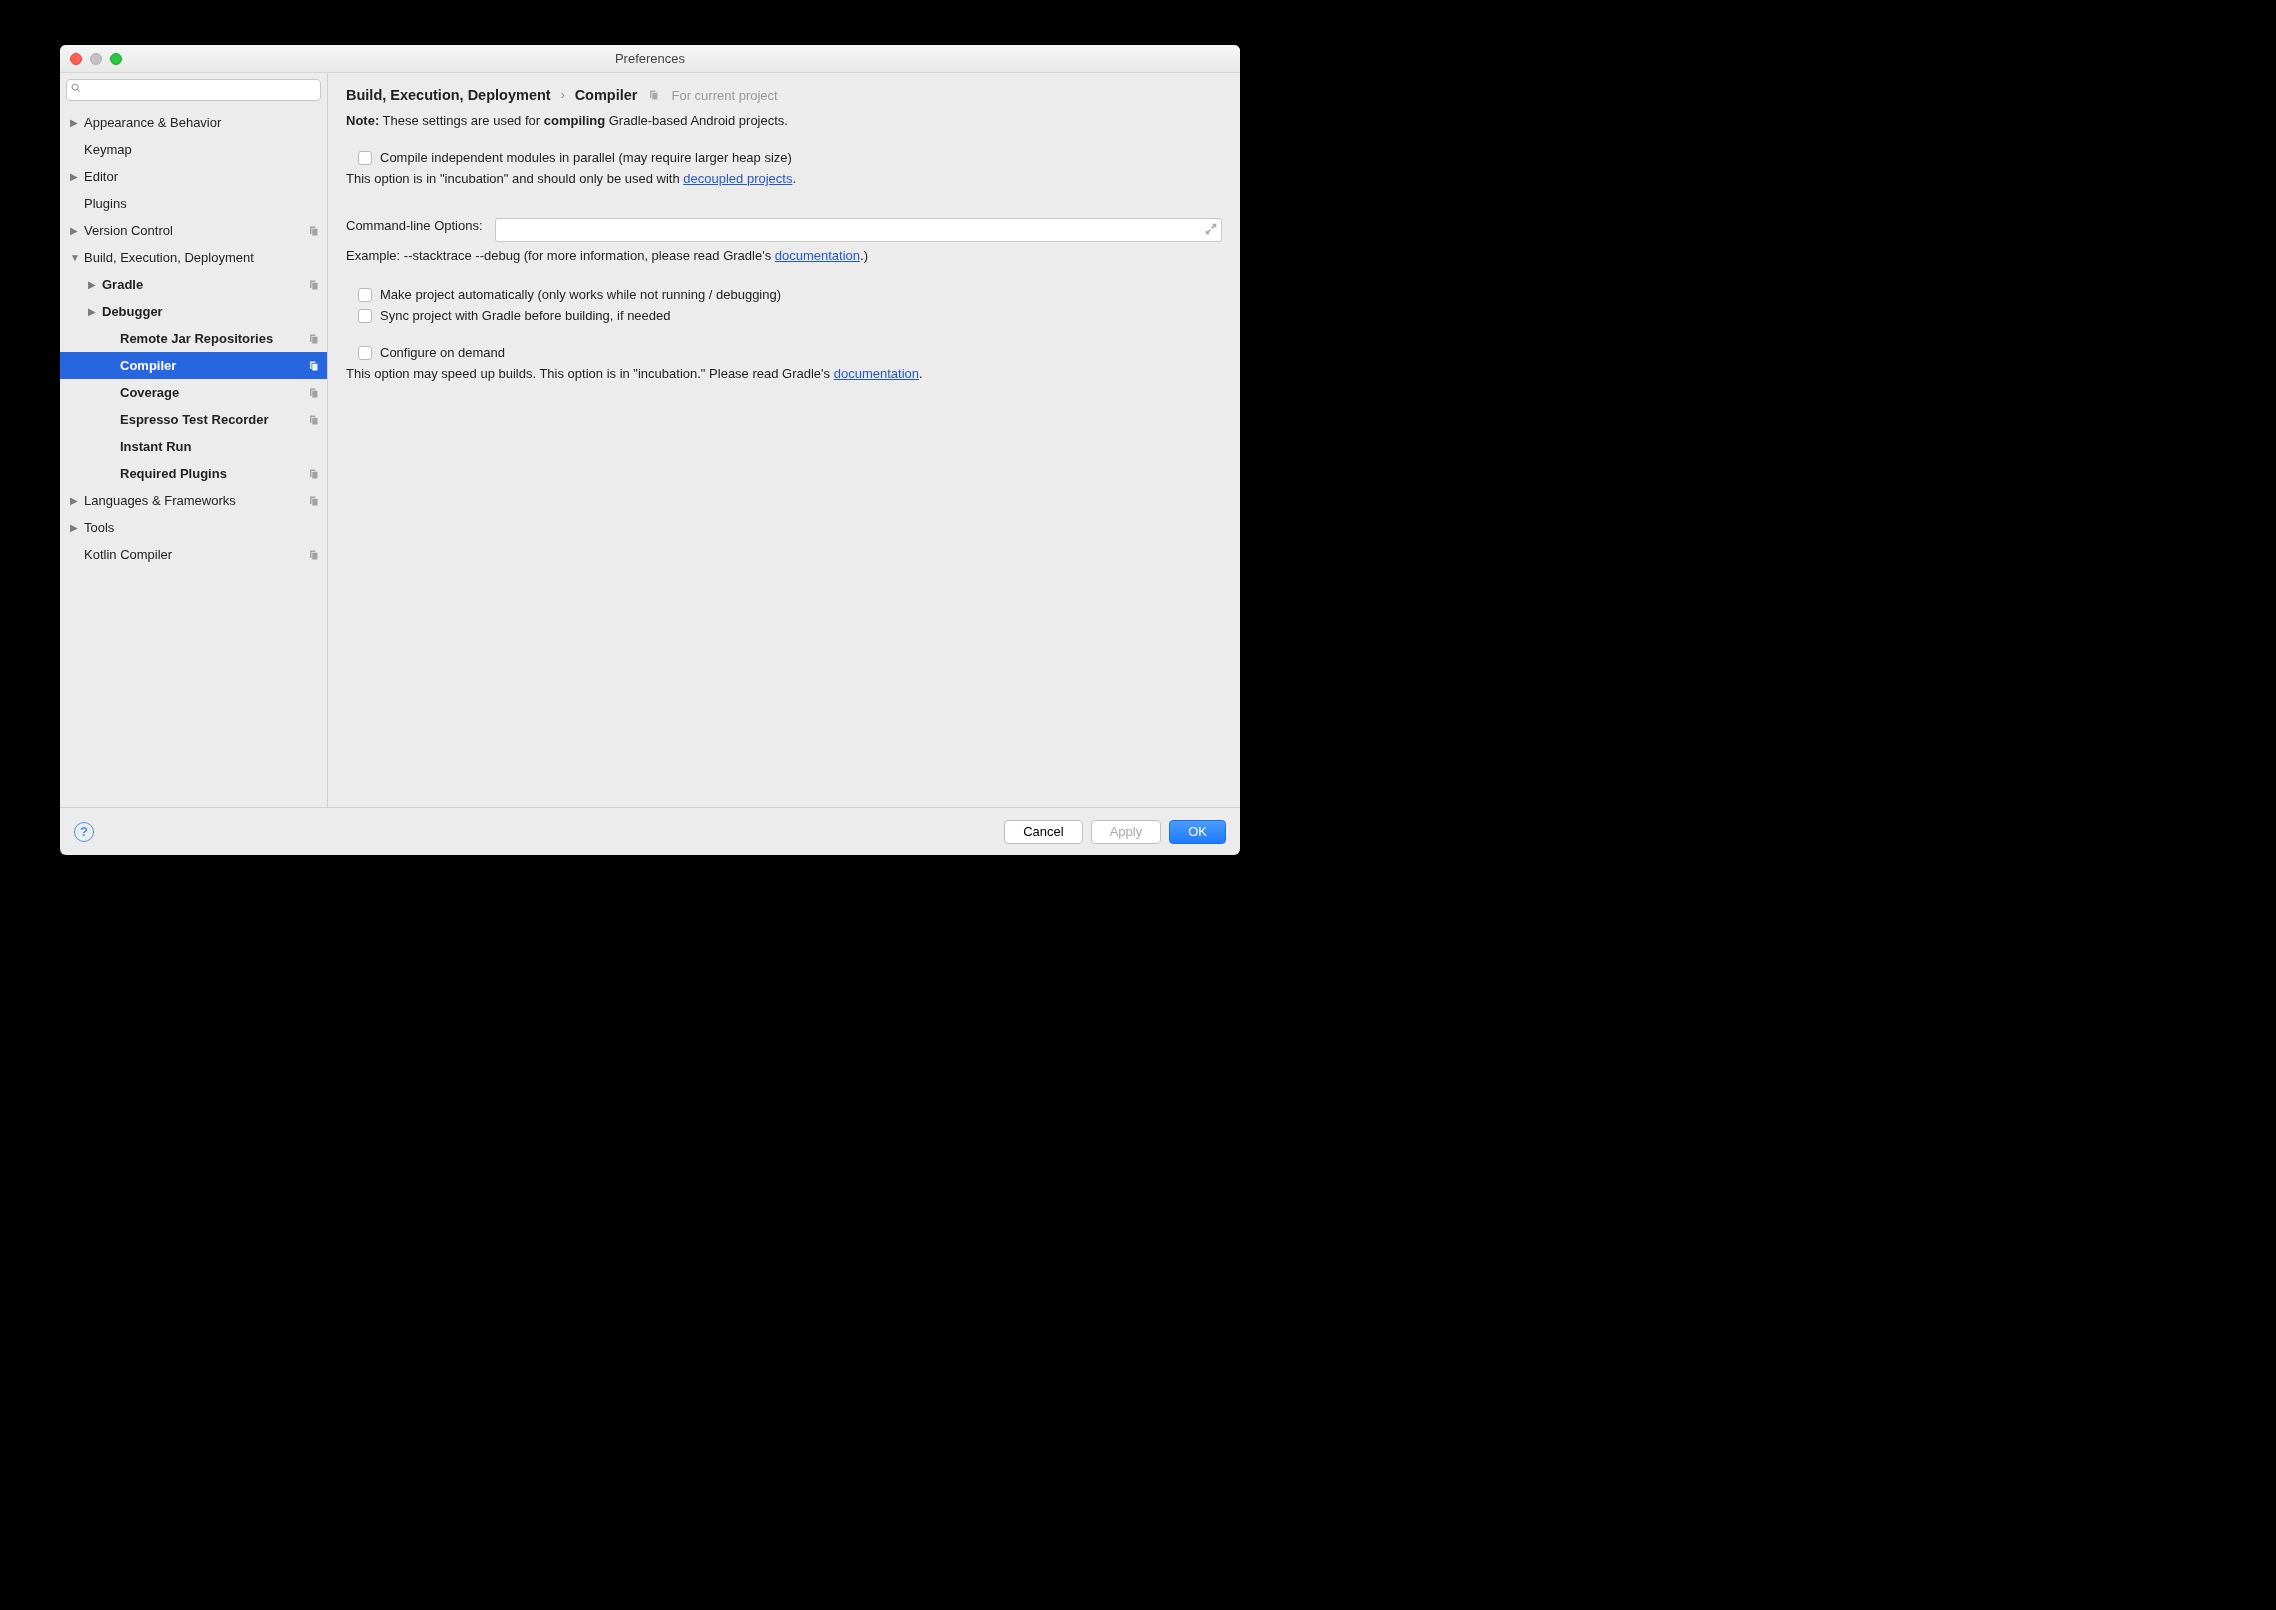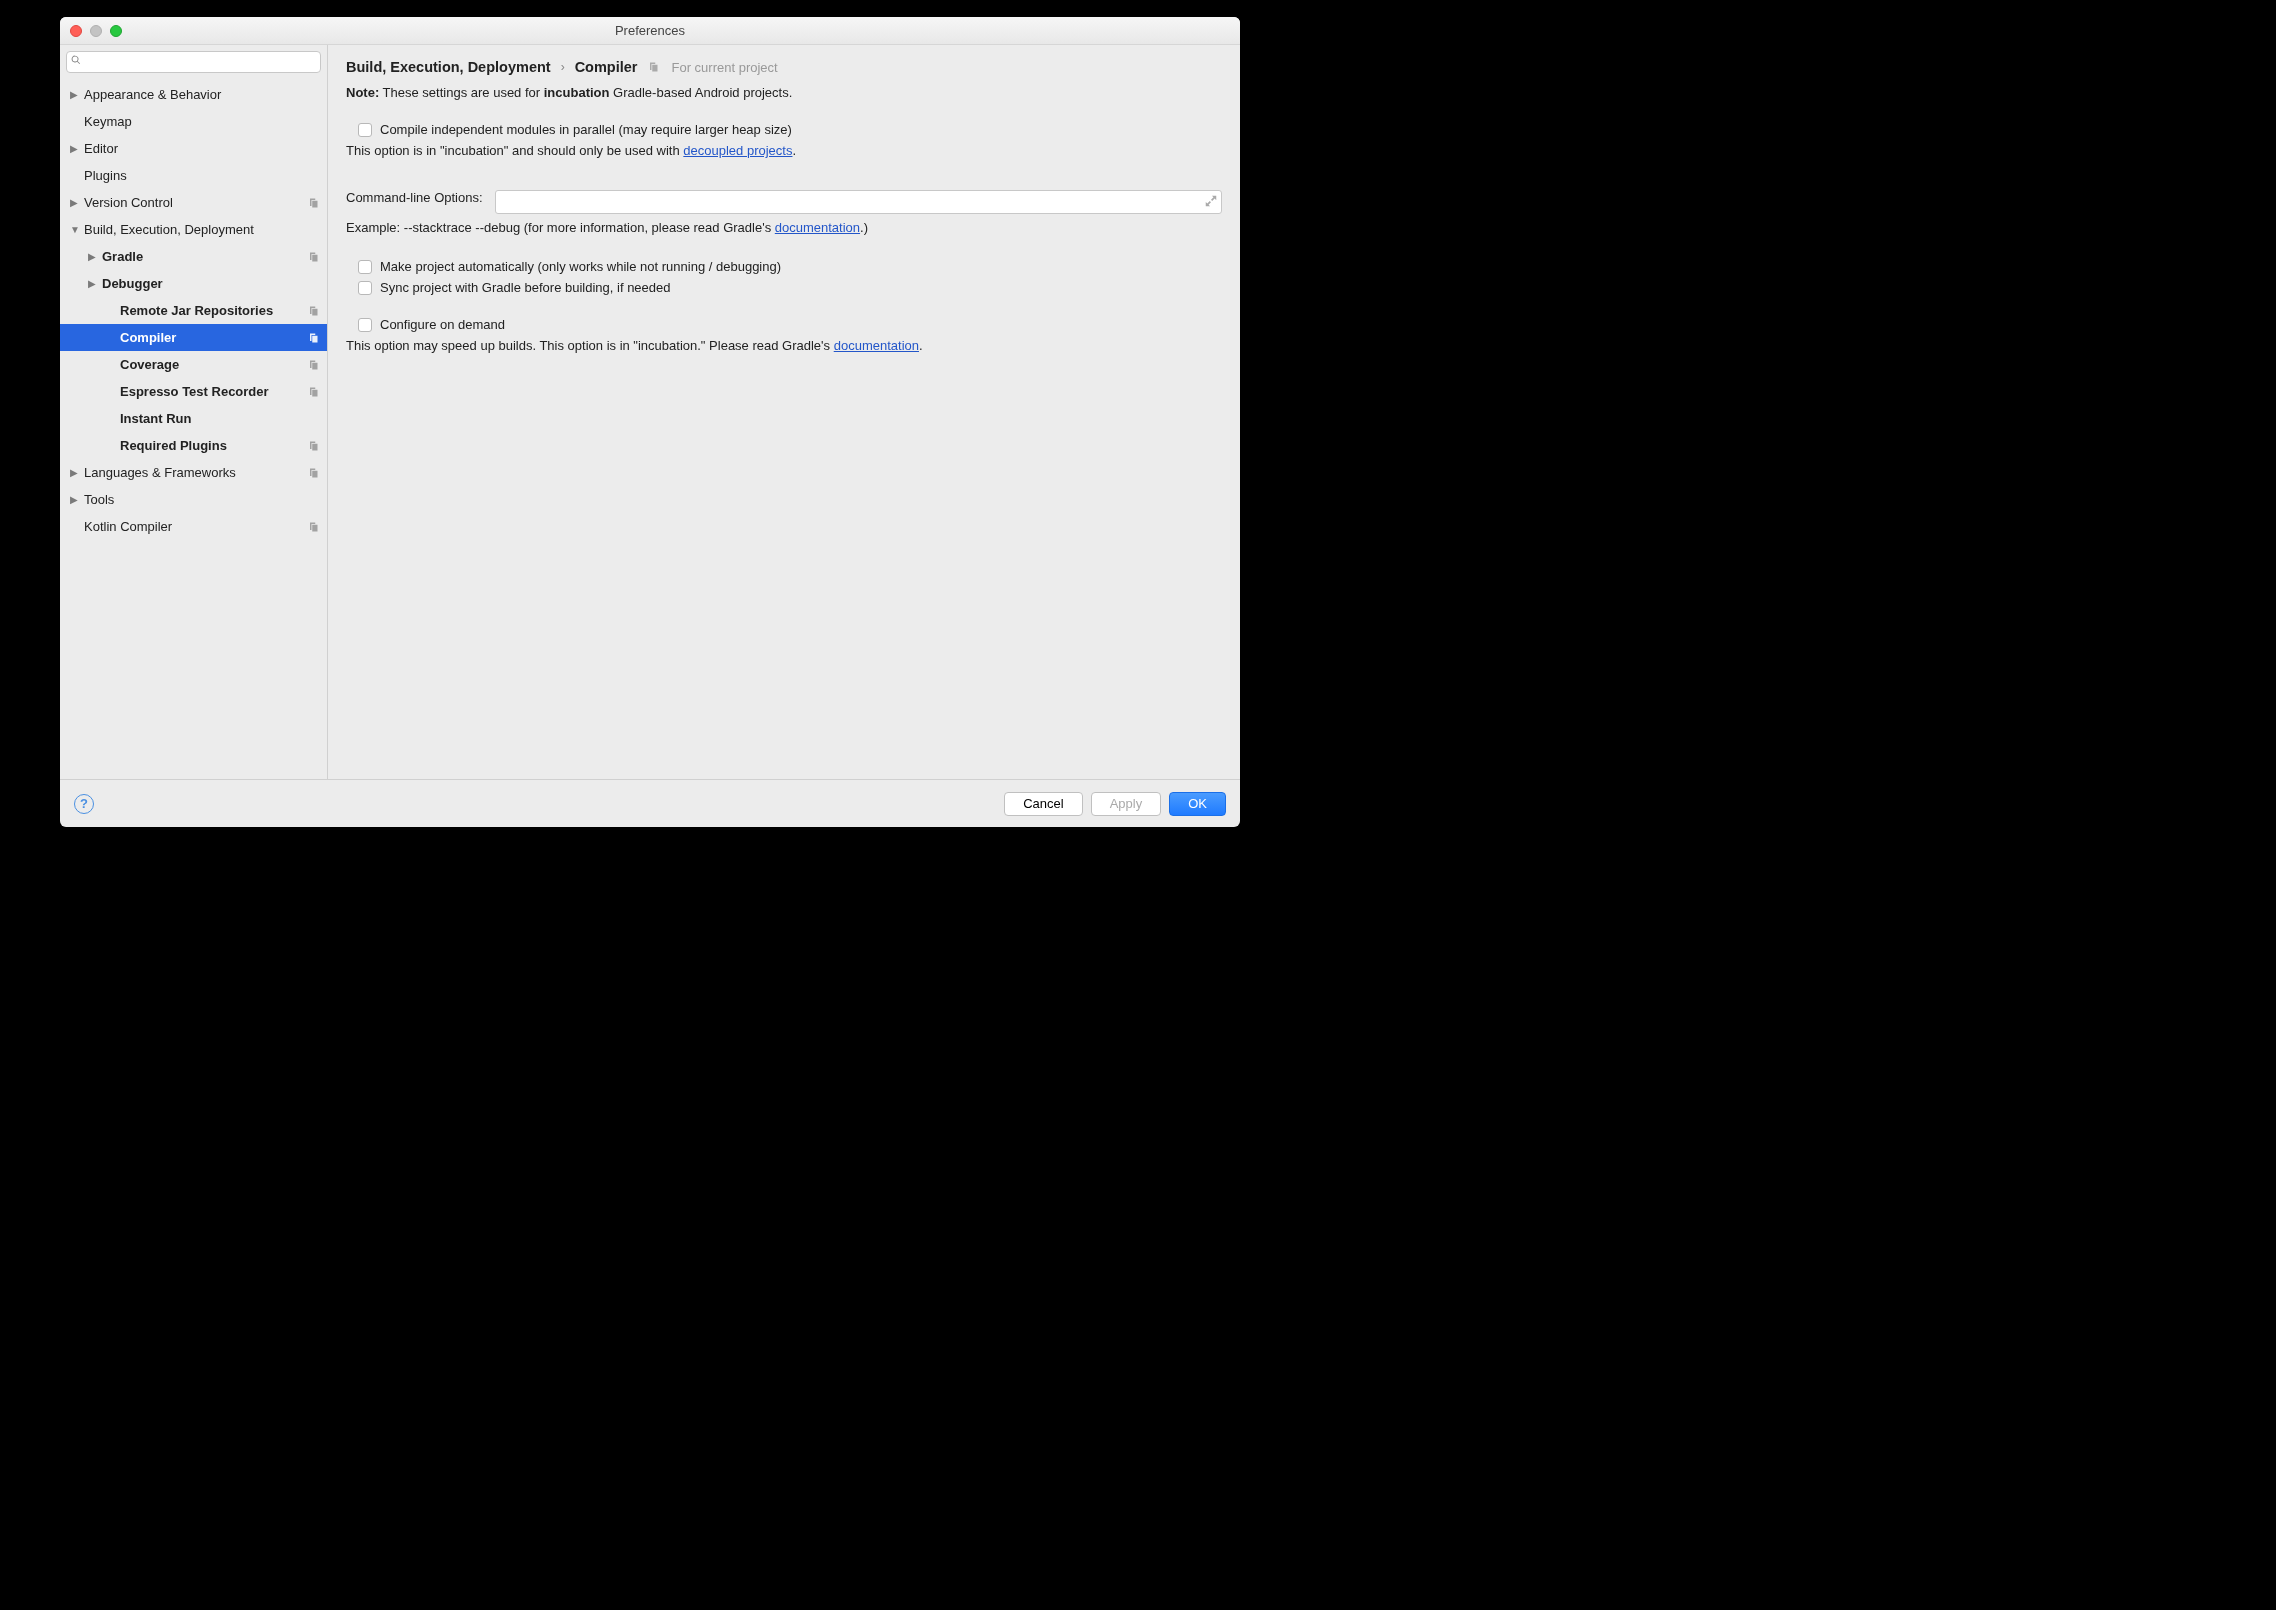--- a/index.html
+++ b/index.html
@@ -8,21 +8,21 @@
     font-family: -apple-system, "Helvetica Neue", Arial, sans-serif;
     font-size: 13px;
     color: #222;
     width: 1300px;
     height: 920px;
     position: relative;
   }
   .window {
     position: absolute;
     left: 60px;
-    top: 17px;
+    top: 45px;
     width: 1180px;
     height: 810px;
     background: #ececec;
     border-radius: 6px;
     box-shadow: 0 10px 40px rgba(0,0,0,0.5);
     display: flex;
     flex-direction: column;
     overflow: hidden;
   }
   .titlebar {
@@ -283,21 +283,21 @@
         <span class="crumb">Compiler</span>
         <span class="scope">
           <svg viewBox="0 0 16 16">
               <path d="M4 2h7v2H6v8H4V2zm3 3h7v9H7V5z"></path>
             </svg>
           <span>For current project</span>
         </span>
       </div>
 
       <div class="note-line">
-        <b>Note:</b><span> These settings are used for </span><b>incubation</b><span> Gradle-based Android projects.</span>
+        <b>Note:</b><span> These settings are used for </span><b>compiling</b><span> Gradle-based Android projects.</span>
       </div>
 
       <div class="check-row">
         <div class="checkbox"></div>
         <span>Compile independent modules in parallel (may require larger heap size)</span>
       </div>
       <div class="desc">
         <span>This option is in "incubation" and should only be used with </span><a href="#">decoupled projects</a><span>.</span>
       </div>
 

